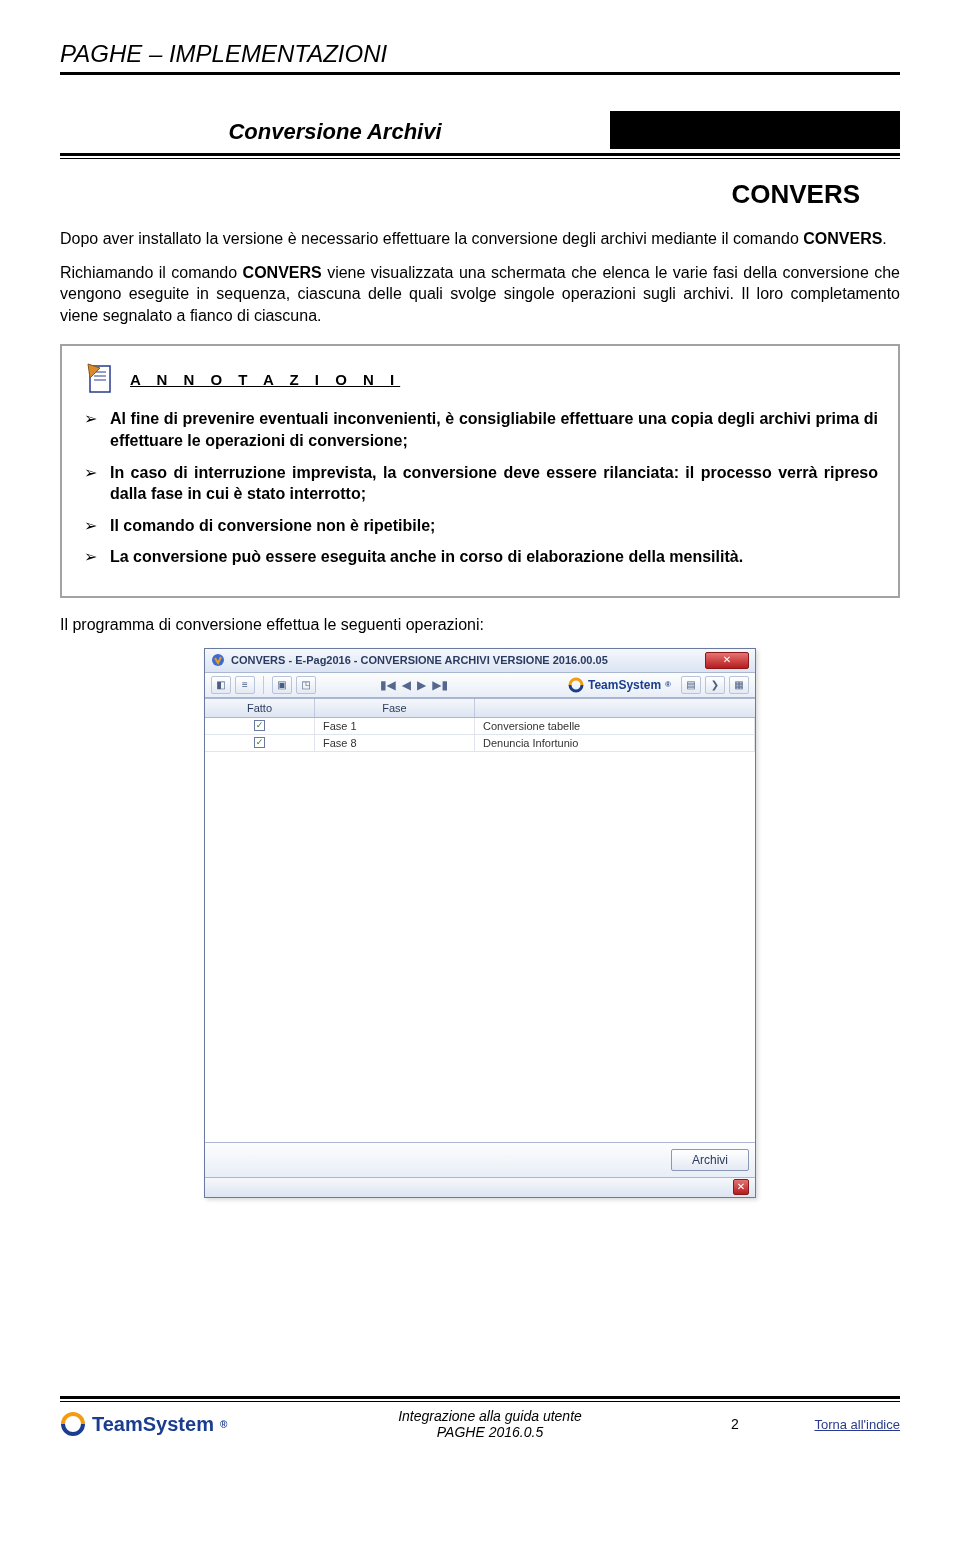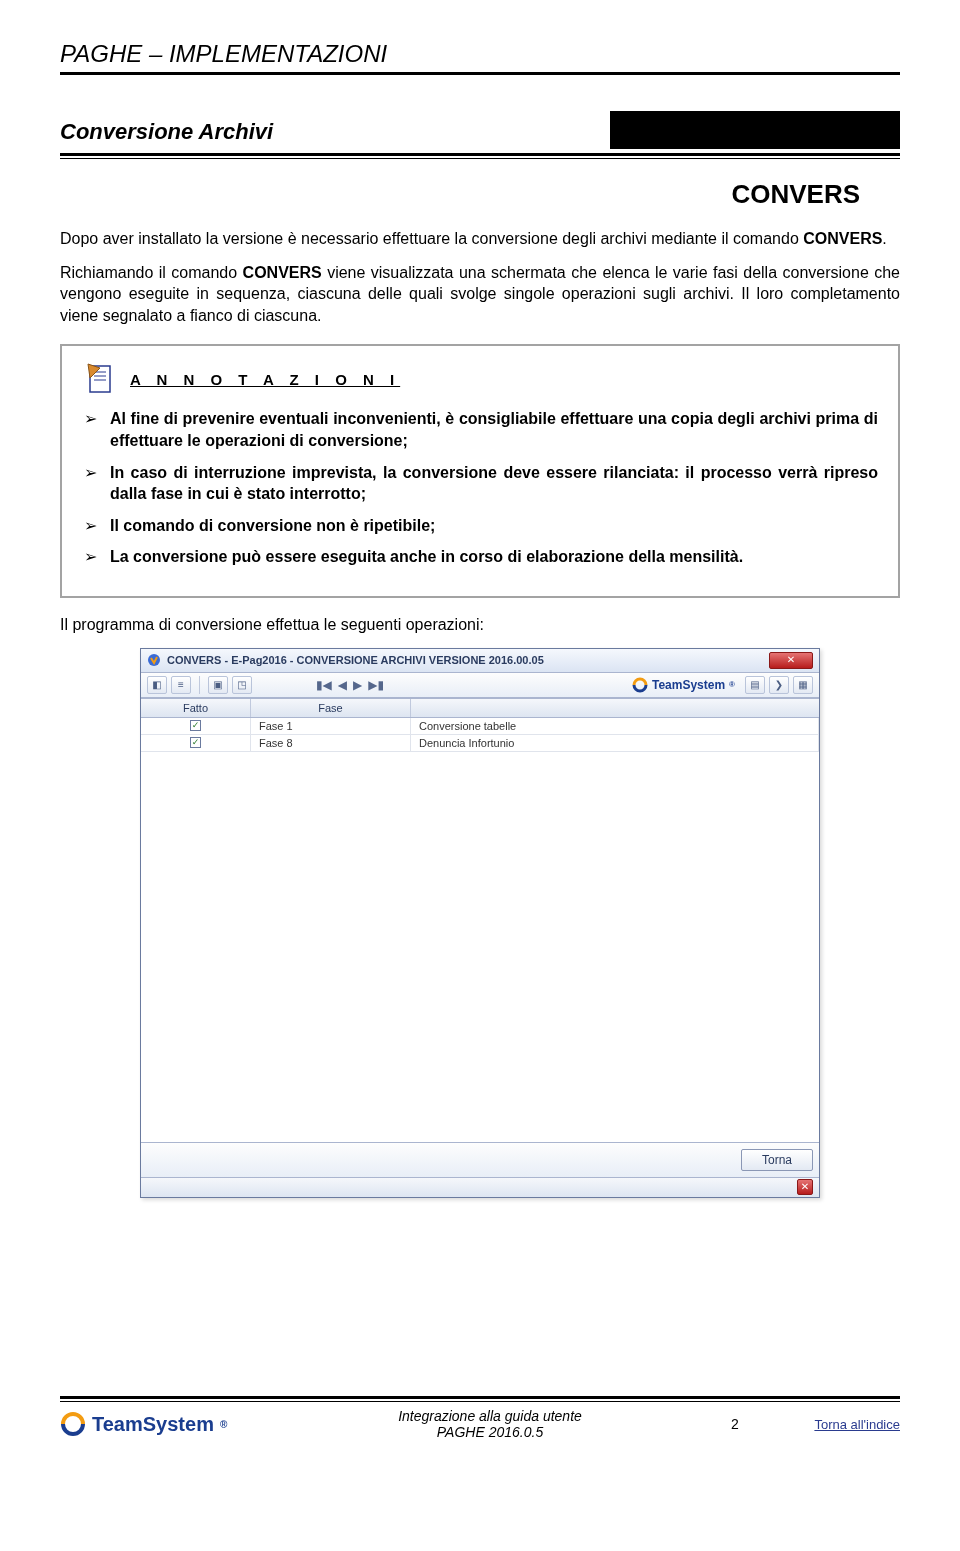--- a/index.html
+++ b/index.html
@@ -20,20 +20,21 @@
     font-weight: normal;
     font-style: italic;
     border-bottom: 3px solid #000;
     padding-bottom: 4px;
     margin-bottom: 36px;
   }
   .sub-header {
     display: flex;
     align-items: stretch;
     margin-bottom: 4px;
+    text-align: center;
   }
   .sub-title {
     font-size: 22px;
     font-weight: bold;
     font-style: italic;
     flex: 1;
     padding-top: 8px;
   }
   .sub-black {
     width: 290px;
@@ -100,21 +101,21 @@
     top: 0;
     color: #000;
     font-weight: normal;
   }
   .screenshot-wrap {
     display: flex;
     justify-content: center;
     margin-top: 10px;
   }
   .win {
-    width: 680px;
+    width: 552px;
     border: 1px solid #6a7a9e;
     background: #000000;
     font-size: 11px;
     box-shadow: 2px 2px 4px rgba(0,0,0,0.15);
   }
   .win-titlebar {
     background: linear-gradient(#f5f8fd, #dbe4f3);
     padding: 3px 6px;
     display: flex;
     align-items: center;
@@ -367,21 +368,21 @@
         <div class="win-row">
           <div class="td c1">
               <span class="chk">✓</span>
             </div>
           <div class="td c2">Fase 8</div>
           <div class="td c3">Denuncia Infortunio</div>
         </div>
         <div class="win-body"></div>
       </div>
       <div class="win-footer-bar">
-        <span class="uscita-btn">Torna</span>
+        <span class="uscita-btn">Archivi</span>
       </div>
       <div class="win-status">
         <span class="status-x">✕</span>
       </div>
     </div>
   </div>
 
   <div class="page-footer">
     <div class="pf-rule"></div>
     <div class="pf-rule2"></div>

